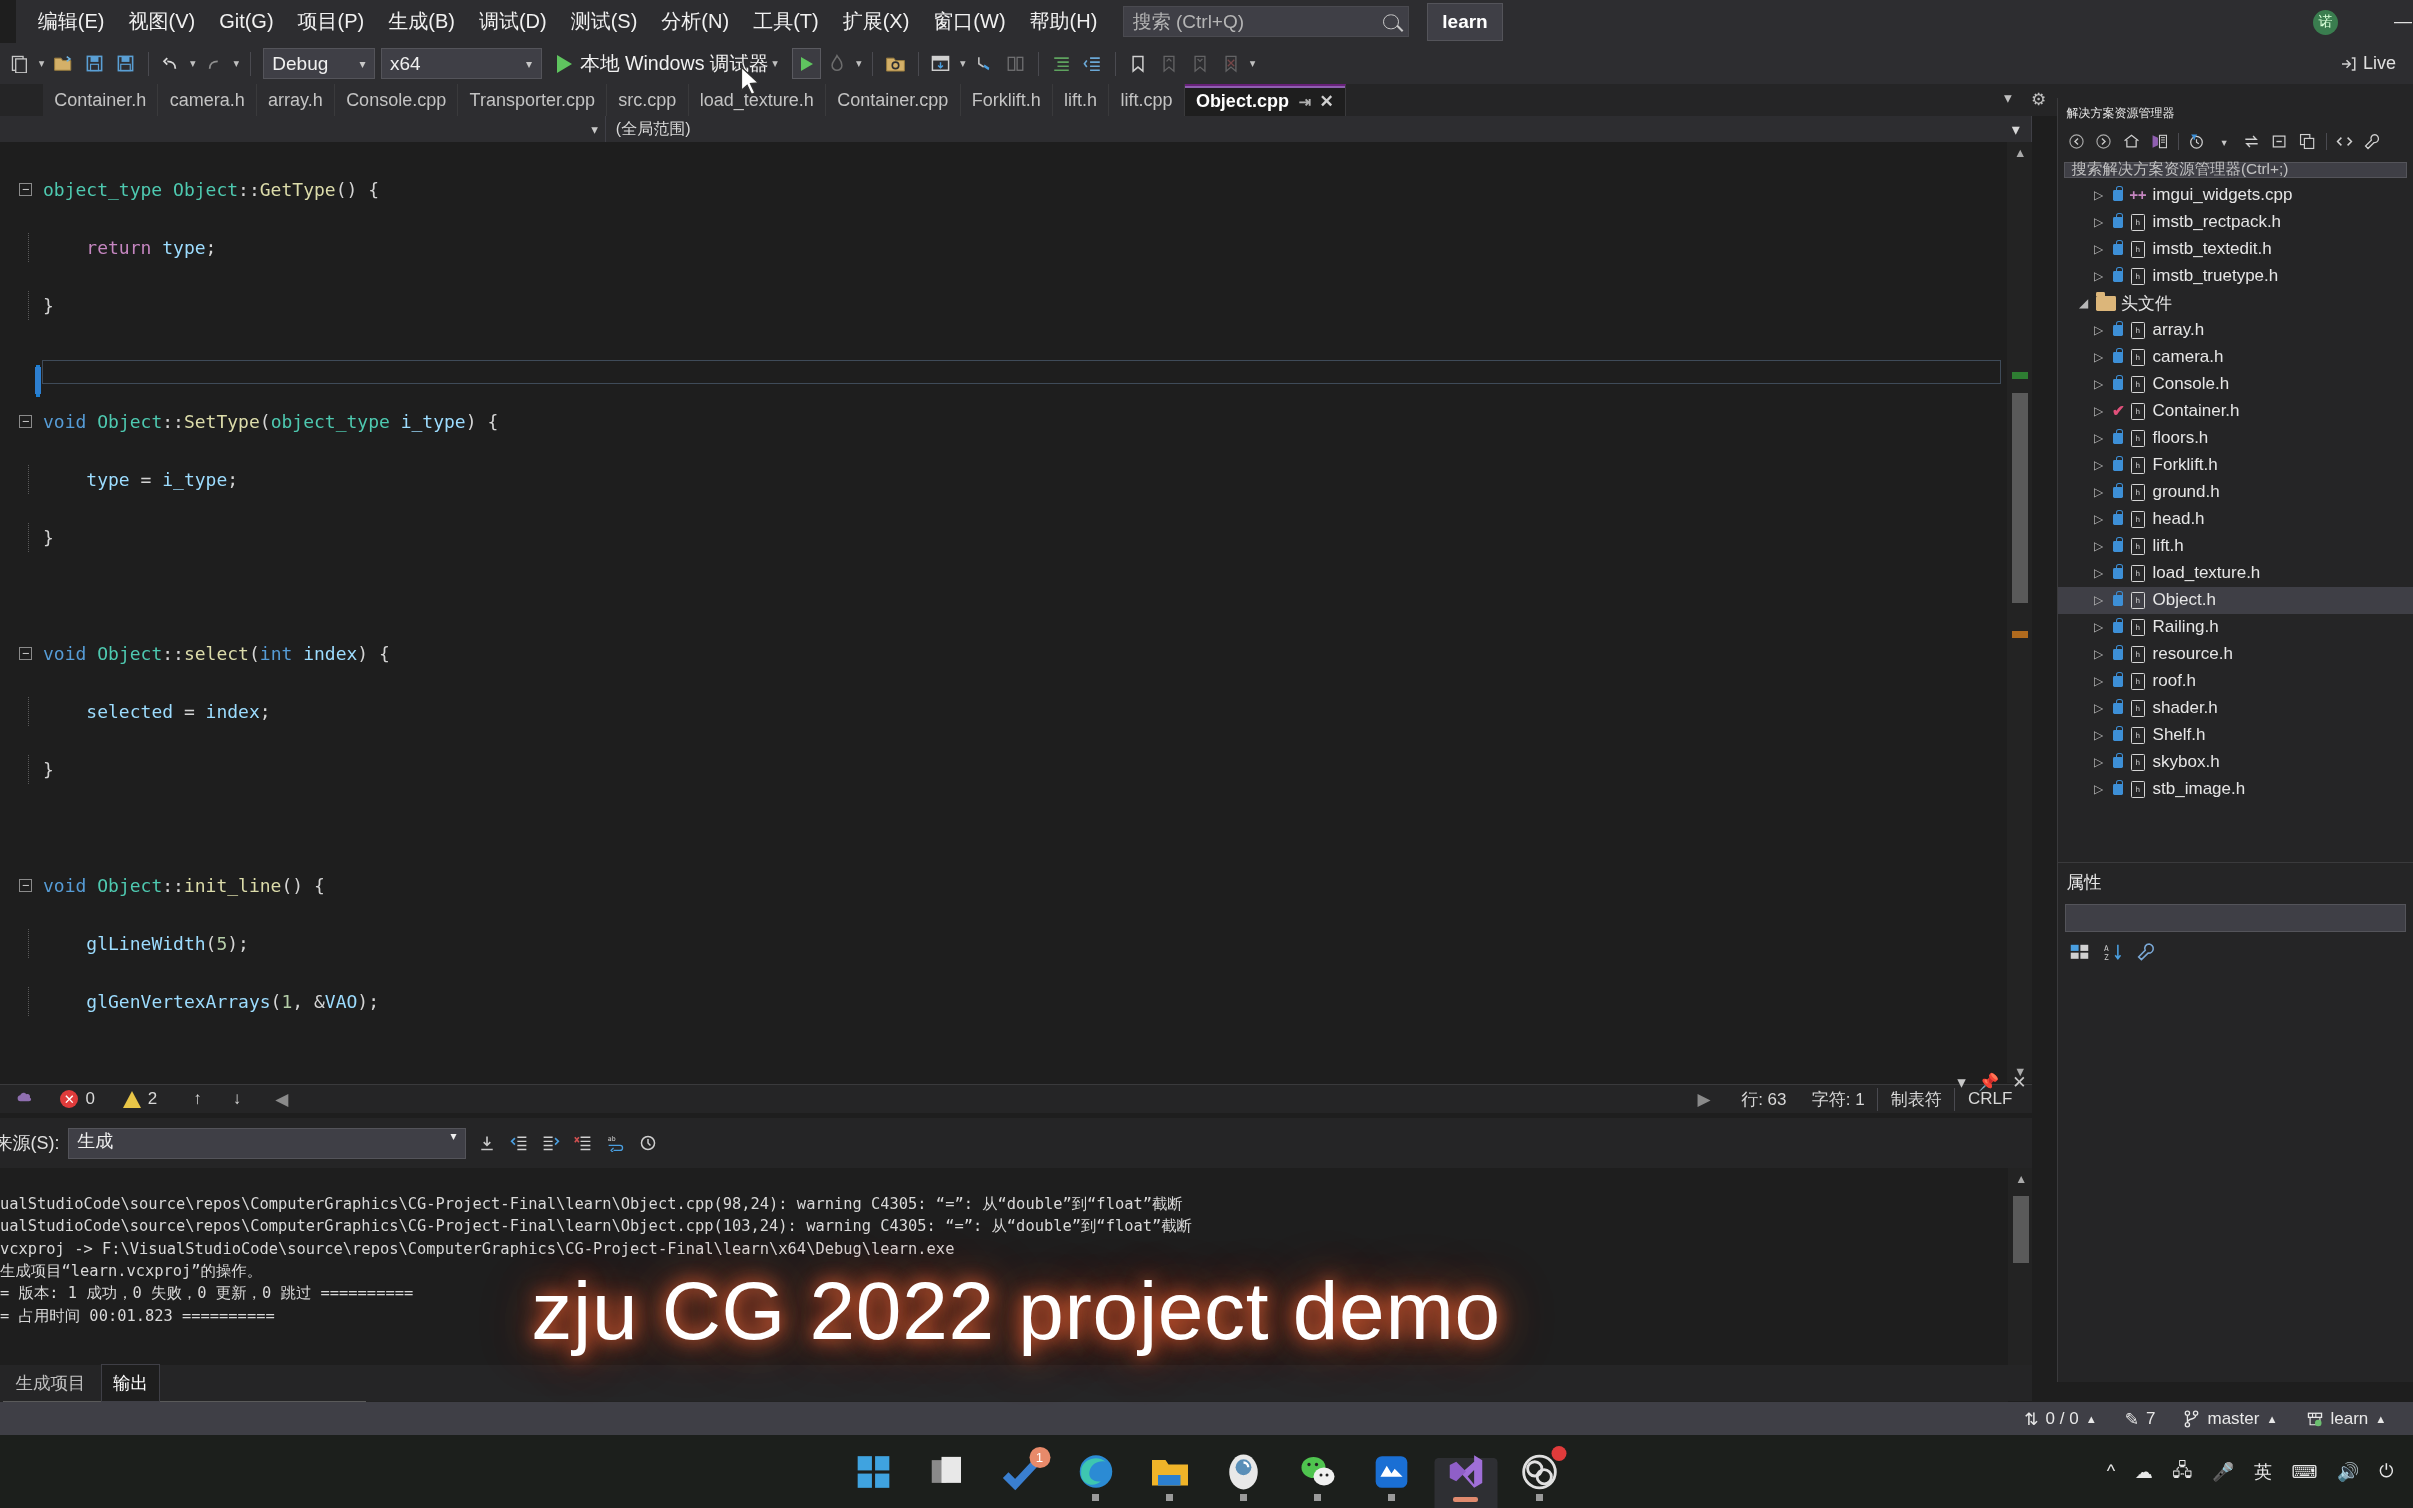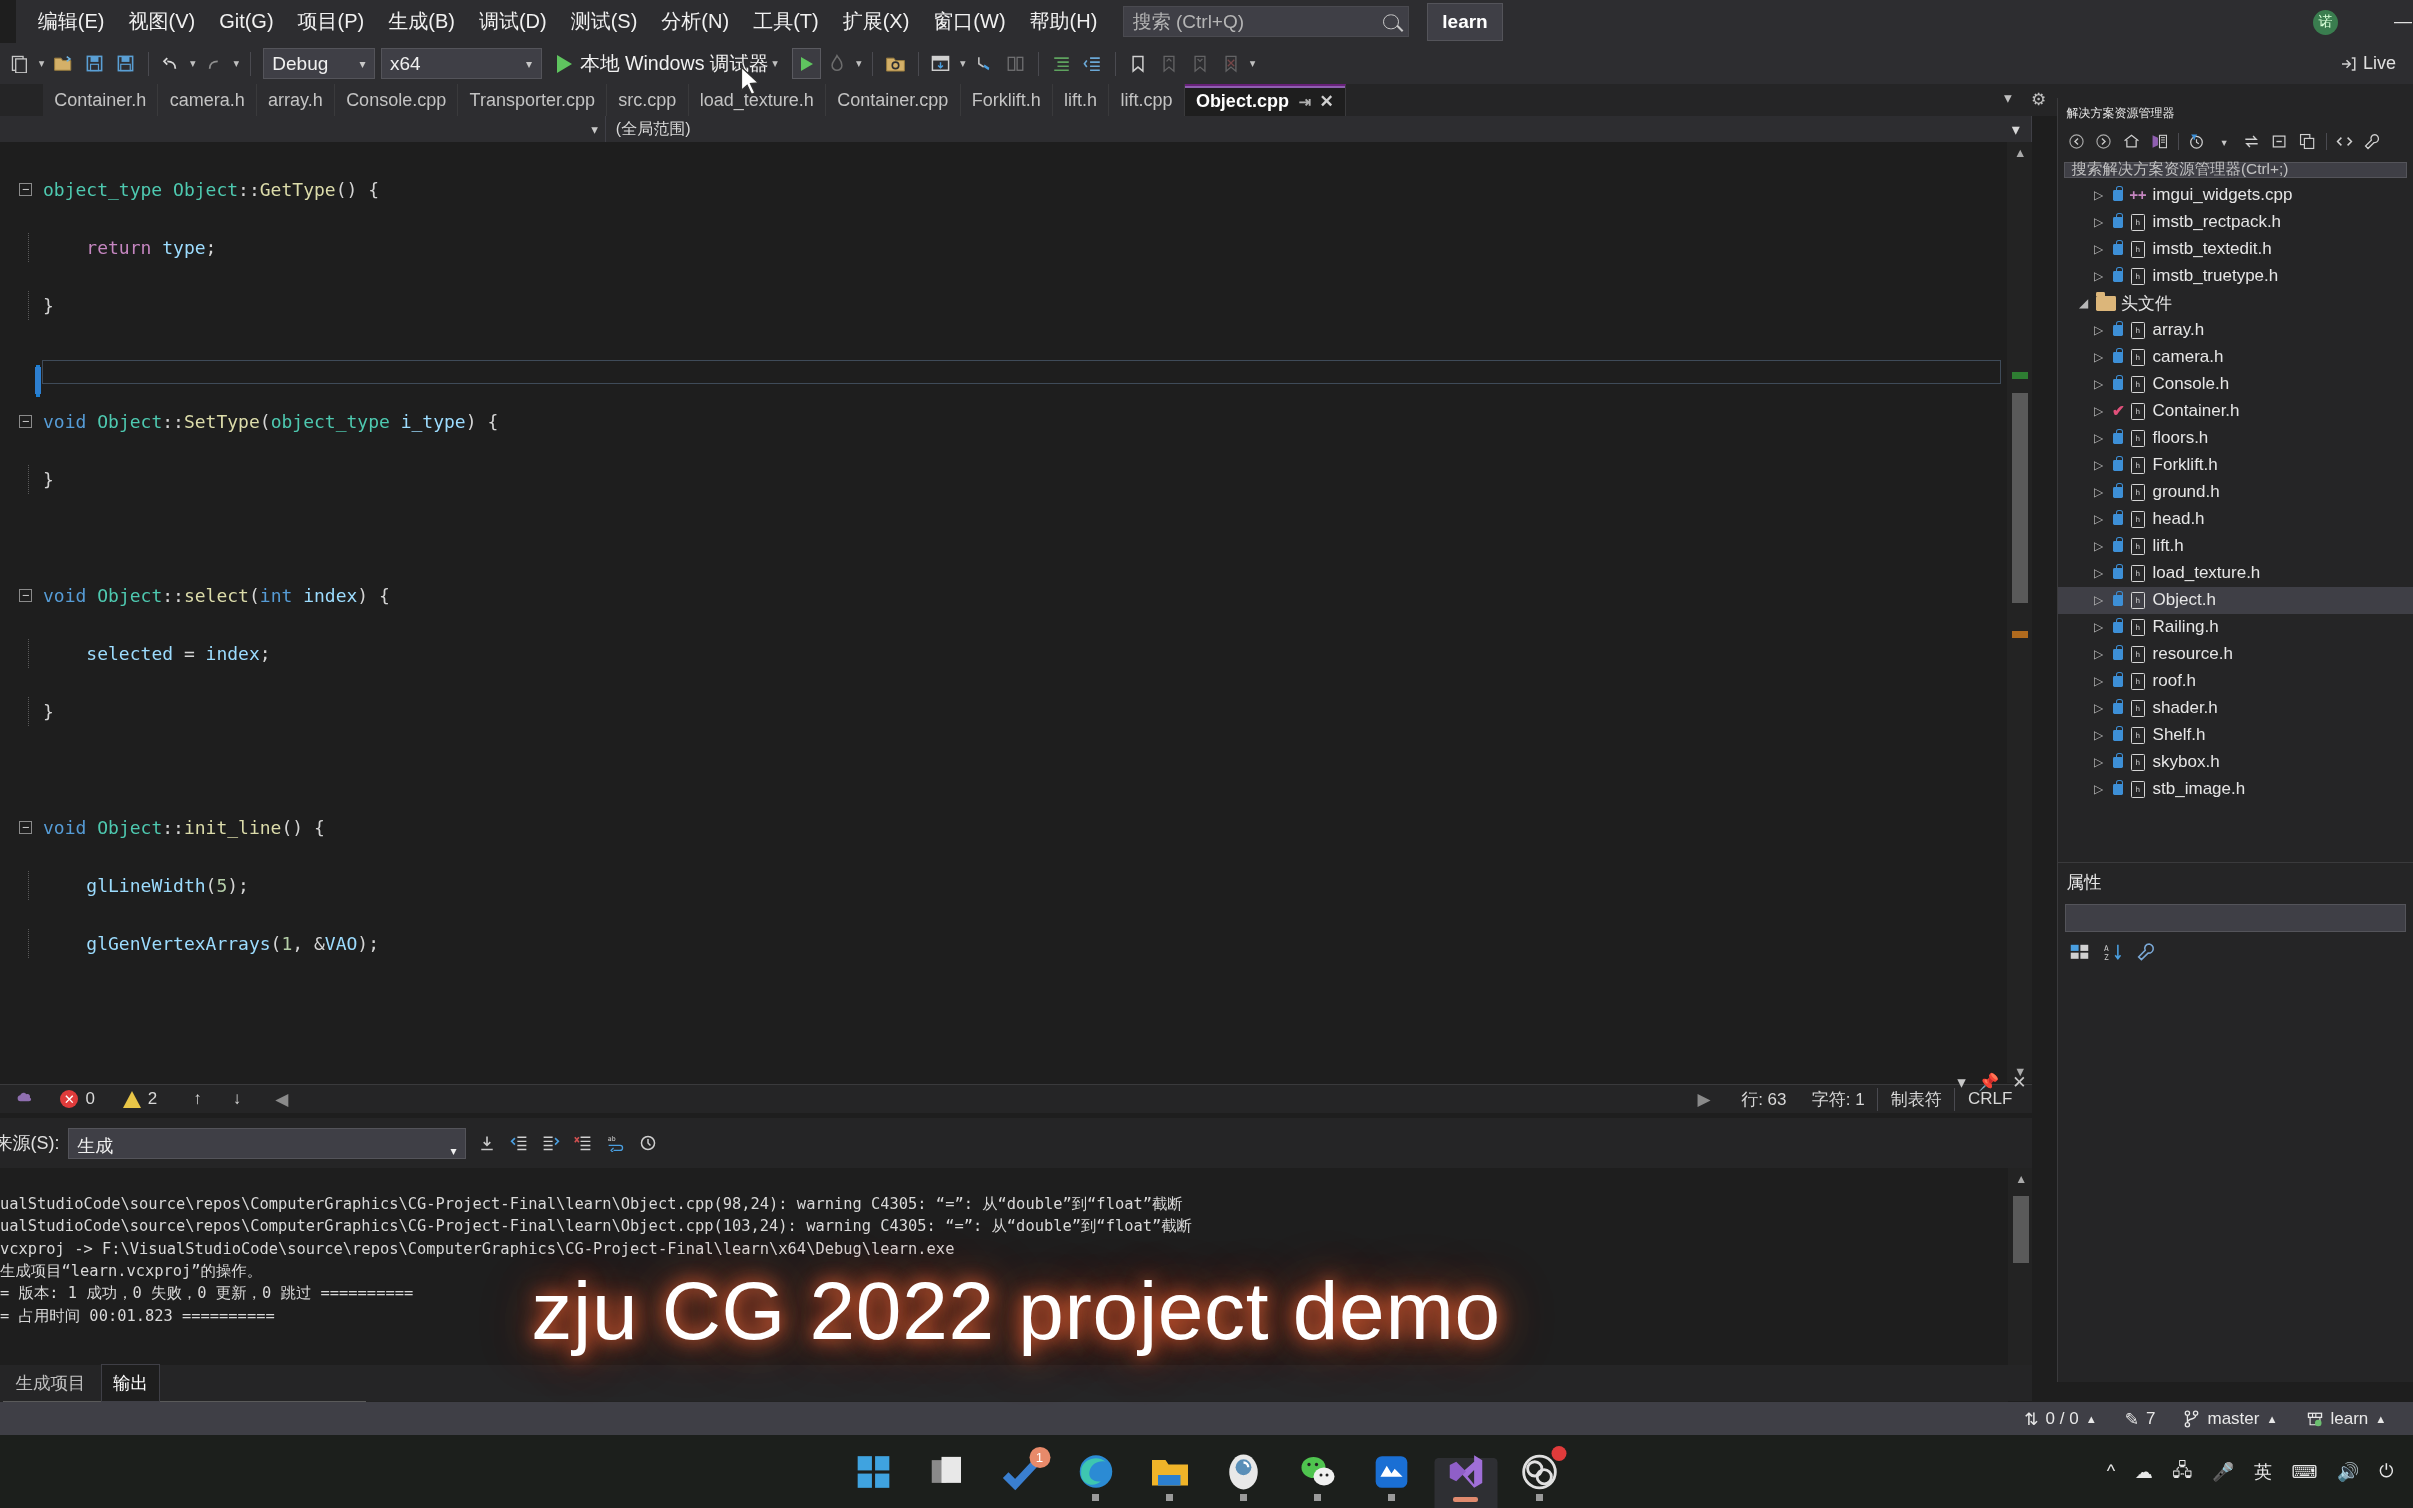--- a/index.html
+++ b/index.html
@@ -178,21 +178,21 @@
     position: absolute; left: 0; top: 1168px; width: 2032px; height: 215px;
     background: #1e1e1e;
   }
   .out-header {
     position:absolute; left:0; top:-50px; width: 2032px; height: 50px; background:#252526;
     display:flex; align-items:center; padding-left: 0px;
   }
   .out-label { color:#e0e0e0; font-size: 18px; margin-left: -5.6px; white-space:nowrap; }
   .out-combo {
     margin-left: 8.4px; width: 398px; height: 31px; background:#3f3f46; border:0.7px solid #54545a;
-    color:#f0f0f0; font-size: 18px; display:flex; align-items:flex-end; justify-content:space-between;
+    color:#f0f0f0; font-size: 18px; display:flex; align-items:flex-start; justify-content:space-between;
     padding: 0 8.4px;
   }
   .out-tools { display:flex; align-items:center; margin-left: 7px; gap: 4.2px; }
   .ot { width: 28px; height: 31px; display:flex; align-items:center; justify-content:center; }
   .out-hdr-right { position:absolute; right: 5.6px; top: -46px; display:flex; gap: 12.6px; align-items:center; color:#c8c8c8; font-size: 17px; }
   .out-text {
     position:absolute; left: 0; top: 2.8px; right: 28px;
     font-family: "DejaVu Sans Mono", monospace; font-size: 15.4px; line-height: 22.3px;
     color: #d8d8d8; white-space: pre;
   }
@@ -517,20 +517,21 @@
     <div class="bkpt-blue" style="top: 225px;"></div>
 
     <div class="cursor-line" style="top: 218px;"></div>
 
     <div class="code">
 <span class="ln"><span class="fold">−</span><span class="typ">object_type</span> <span class="typ">Object</span><span class="pl">::</span><span class="fn">GetType</span><span class="pl">() {</span></span>
 <span class="ln"><span class="vline"></span>    <span class="kw2">return</span> <span class="var">type</span><span class="pl">;</span></span>
 <span class="ln"><span class="vline"></span><span class="pl">}</span></span>
 <span class="ln"></span>
 <span class="ln"><span class="fold">−</span><span class="kw">void</span> <span class="typ">Object</span><span class="pl">::</span><span class="fn">SetType</span><span class="pl">(</span><span class="typ">object_type</span> <span class="var">i_type</span><span class="pl">) {</span></span>
+<span class="ln"><span class="vline"></span>    <span class="var">type</span> <span class="pl">=</span> <span class="var">i_type</span><span class="pl">;</span></span>
 <span class="ln"><span class="vline"></span><span class="pl">}</span></span>
 <span class="ln"></span>
 <span class="ln"><span class="fold">−</span><span class="kw">void</span> <span class="typ">Object</span><span class="pl">::</span><span class="fn">select</span><span class="pl">(</span><span class="kw">int</span> <span class="var">index</span><span class="pl">) {</span></span>
 <span class="ln"><span class="vline"></span>    <span class="var">selected</span> <span class="pl">=</span> <span class="var">index</span><span class="pl">;</span></span>
 <span class="ln"><span class="vline"></span><span class="pl">}</span></span>
 <span class="ln"></span>
 <span class="ln"><span class="fold">−</span><span class="kw">void</span> <span class="typ">Object</span><span class="pl">::</span><span class="fn">init_line</span><span class="pl">() {</span></span>
 <span class="ln"><span class="vline"></span>    <span class="var">glLineWidth</span><span class="pl">(</span><span class="num">5</span><span class="pl">);</span></span>
 <span class="ln"><span class="vline"></span>    <span class="var">glGenVertexArrays</span><span class="pl">(</span><span class="num">1</span><span class="pl">, &amp;</span><span class="var">VAO</span><span class="pl">);</span></span>
 

